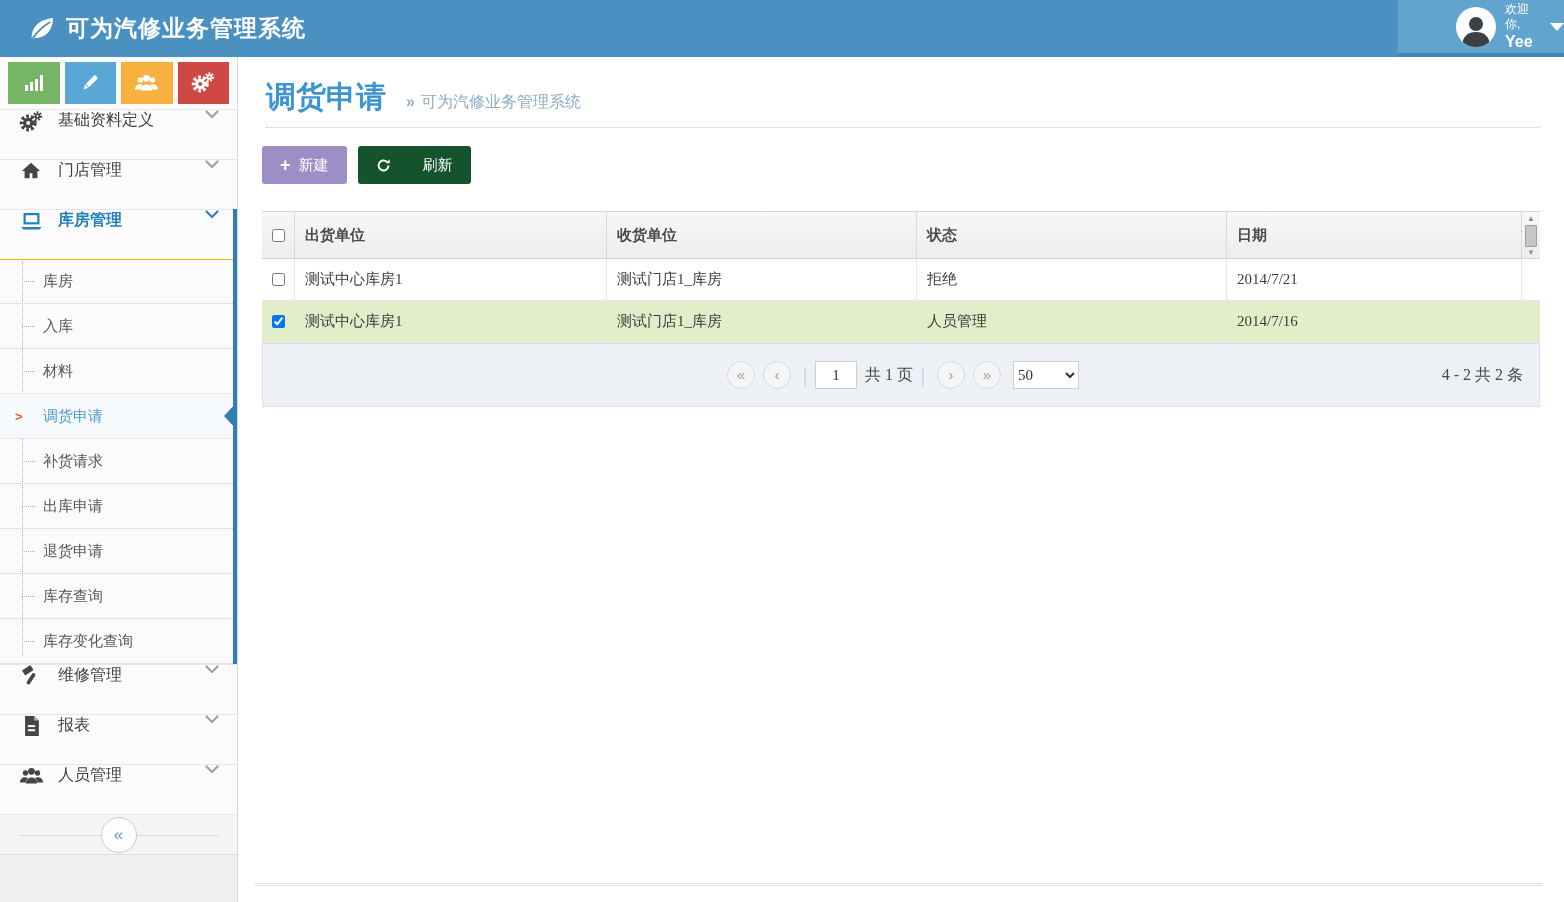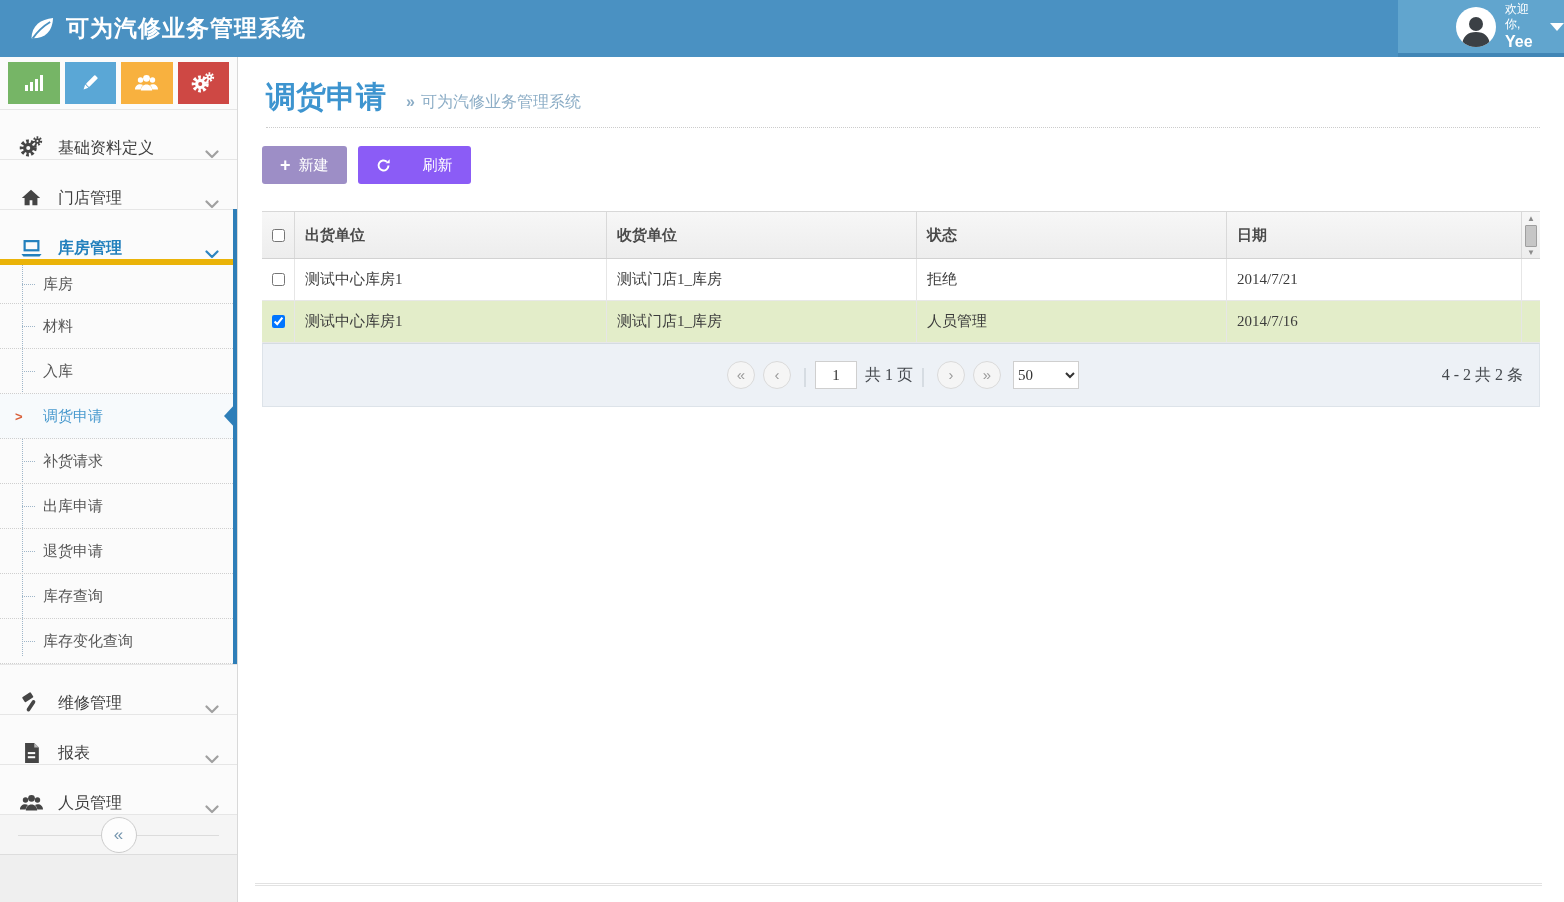--- a/index.html
+++ b/index.html
@@ -28,40 +28,40 @@
   
   .sidebar { position:absolute; left:0; top:57px; width:238px; height:845px;
              background:#fbfbfb; border-right:1px solid #d9d9d9;
              display:flex; flex-direction:column; }
   .shortcuts { display:flex; gap:5px; padding:5px 8px; height:52px; }
   .sc-btn { width:52px; height:42px; display:flex; align-items:center;
             justify-content:center; cursor:pointer; border:none; }
   .sc-green { background:#76b566; } .sc-blue { background:#5aa7d6; }
   .sc-orange { background:#f8b13f; } .sc-red { background:#ce4844; }
 
-  .menu-item { height:50px; display:flex; align-items:flex-end;
+  .menu-item { height:50px; display:flex; align-items:flex-start;
                border-top:1px solid #e6e6e6; padding:0 18px; cursor:pointer;
                color:#3e3e3e; position:relative; }
   .mi-icon { width:26px; display:flex; justify-content:center; color:#454545; }
   .mi-label { font-size:16px; margin-left:14px; flex:1; }
   .mi-chev { color:#a0a0a0; display:flex; }
   .menu-group { position:relative; }
   .menu-group::after { content:''; position:absolute; right:0; top:0; bottom:0;
                        width:4px; background:#2e7eb8; }
   .menu-group .hdr { color:#2380bd; font-weight:bold; }
   .menu-group .hdr .mi-icon { color:#2380bd; }
   .menu-group .hdr .mi-chev { color:#2e86c1; }
 
   .submenu { position:relative; }
   .submenu::before { content:''; position:absolute; left:22px; top:0; bottom:8px;
                      border-left:1px dotted #9fb6c9; }
   .submenu-item { height:45px; display:flex; align-items:center;
                   border-bottom:1px dotted #cfcfcf; position:relative;
                   cursor:pointer; color:#565656; }
-  .submenu-item:first-child { border-top:6px solid #eab308;align-items:center; }
+  .submenu-item:first-child { border-top:1px solid #eab308;align-items:center; }
   .sm-dash { position:absolute; left:22px; width:13px; border-top:1px dotted #9fb6c9; }
   .sm-label { font-size:15px; margin-left:43px; }
   .submenu-item.active { color:#4a9ace; background:#f7fafc; }
   .sm-arrow { position:absolute; left:15px; color:#d9603a; font-size:13px;
               font-weight:bold; }
   .submenu-item.active::after { content:''; position:absolute; right:0; top:50%;
       margin-top:-14px; border-top:14px solid transparent;
       border-bottom:14px solid transparent; border-right:13px solid #2e7eb8; }
 
   .collapse-row { height:40px; position:relative; border-top:1px solid #e6e6e6;
@@ -82,21 +82,21 @@
   .crumb { margin-left:20px; font-size:16px; color:#8cadc6; }
   .crumb .sep { font-weight:bold; margin-right:6px; }
   .dotted-sep { position:absolute; left:28px; right:24px; top:70px;
                 border-bottom:1px dotted #ccc; }
 
   .toolbar { position:absolute; left:24px; top:89px; display:flex; gap:11px; }
   .btn { height:38px; border:none; border-radius:3px; color:#fff; font-size:15px;
          padding:0 18px; display:flex; align-items:center; gap:8px; cursor:pointer;
          font-family:inherit; }
   .btn-new { background:#9d8ec6; }
-  .btn-refresh { background:#8b5cf6;gap:32px; }
+  .btn-refresh { background:#14532d;gap:32px; }
   .plus-glyph { font-size:18px; font-weight:bold; line-height:1; }
 
   
   .grid { position:absolute; left:24px; top:154px; width:1278px; }
   .grid-header { display:flex; height:48px; align-items:stretch;
                  background:linear-gradient(#f7f7f7,#ededed);
                  border-top:1px solid #d8d8d8; border-bottom:1px solid #d2d2d2; }
   .grid-header .cell { display:flex; align-items:center; font-size:15px;
                        font-weight:bold; color:#4a4a4a;
                        border-right:1px solid #d9d9d9; padding-left:10px; }
@@ -262,25 +262,25 @@
         </span>
       </div>
 
       <div class="submenu">
         <div class="submenu-item">
           <span class="sm-dash"></span>
           <span class="sm-label">库房</span>
         </div>
         <div class="submenu-item">
           <span class="sm-dash"></span>
+          <span class="sm-label">入库</span>
+        </div>
+        <div class="submenu-item">
+          <span class="sm-dash"></span>
           <span class="sm-label">材料</span>
-        </div>
-        <div class="submenu-item">
-          <span class="sm-dash"></span>
-          <span class="sm-label">入库</span>
         </div>
         <div class="submenu-item active">
           <span class="sm-arrow">&gt;</span>
           <span class="sm-label">调货申请</span>
         </div>
         <div class="submenu-item">
           <span class="sm-dash"></span>
           <span class="sm-label">补货请求</span>
         </div>
         <div class="submenu-item">

